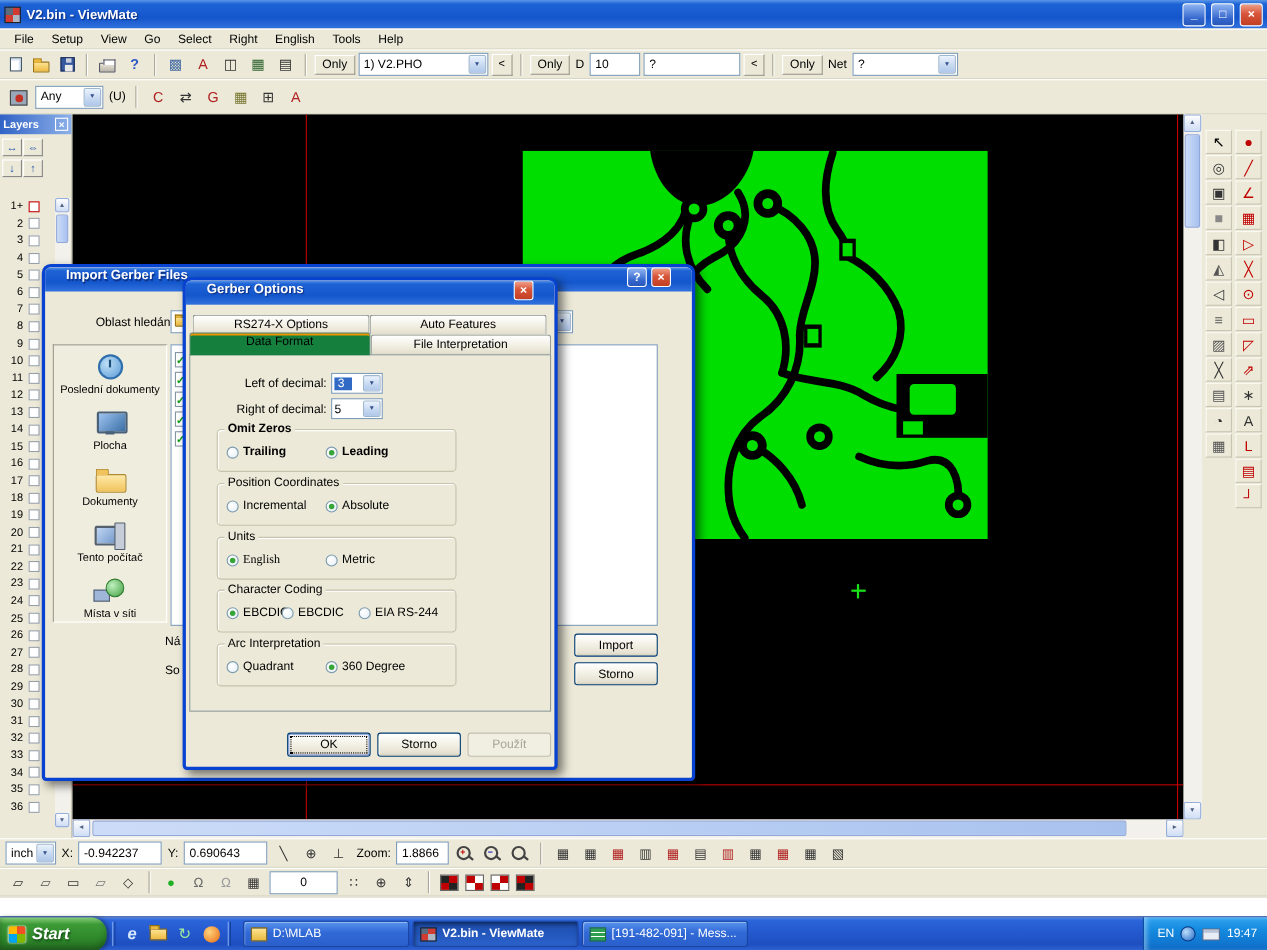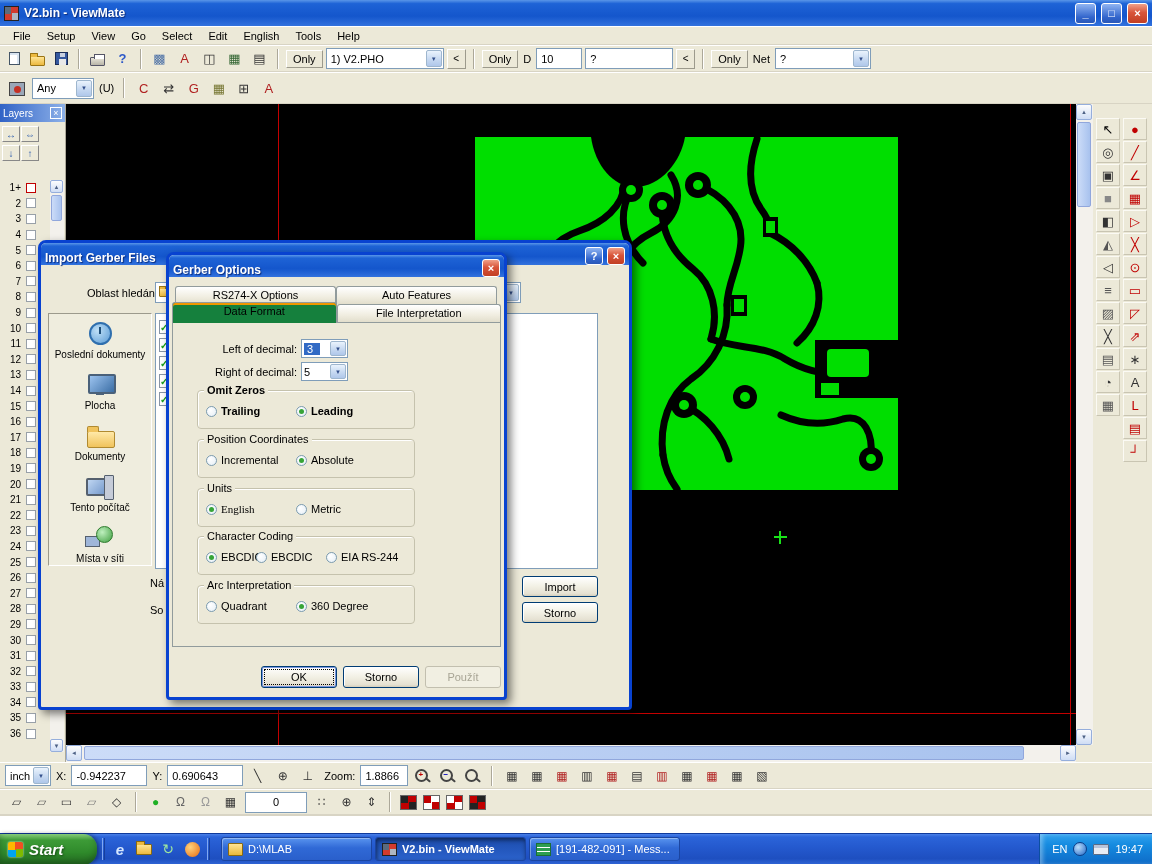--- a/index.html
+++ b/index.html
@@ -47,21 +47,21 @@
 .ico-disk::before{content:"";position:absolute;left:3px;top:6px;width:7px;height:6px;background:#E8E8E8}
 .ico-disk::after{content:"";position:absolute;left:4px;top:0;width:5px;height:4px;background:#C8D0E0}
 .ico-printer{width:15px;height:9px;background:linear-gradient(#E8E5D8,#B8B5A8);border:1px solid #556;border-radius:1px;position:relative;top:3px}
 .ico-printer::before{content:"";position:absolute;left:3px;top:-4px;width:9px;height:4px;background:#fff;border:1px solid #556;border-bottom:none}
 .ico-film{width:16px;height:14px;background:#9AA7B8;border:1px solid #444;position:relative;top:1px}
 .ico-film::after{content:"";position:absolute;left:4px;top:3px;width:7px;height:7px;background:#C43024;border-radius:50%}
 
 
 #layers-panel{position:absolute;left:0;top:104px;width:66px;height:658px;background:#ECE9D8;border-right:1px solid #ACA899}
 .lp-header{position:absolute;left:0;top:0;right:0;height:18px;display:flex;align-items:center;padding:0 3px;
- background:linear-gradient(90deg,#3163C6,#8CB0E8);color:#fff;font-size:10px;font-weight:normal}
+ background:linear-gradient(90deg,#3163C6,#8CB0E8);color:#fff;font-size:10px;font-weight:bold}
 .lp-close{margin-left:auto;width:12px;height:12px;border:1px solid #fff;display:flex;align-items:center;justify-content:center;font-size:9px;line-height:1}
 .lp-row{position:absolute;left:2px;display:flex;gap:1px}
 .pbtn{width:18px;height:16px;display:flex;align-items:center;justify-content:center;font-size:10px;color:#2255AA;
  background:#ECE9D8;border:1px solid;border-color:#FFFFFF #888 #888 #FFFFFF}
 #layers-list{position:absolute;left:0;top:76px;width:50px;height:562px}
 .layer-row{display:flex;align-items:center;height:15.6px;padding-left:3px;font-size:10px}
 .layer-num{width:18px;text-align:right;margin-right:5px}
 .layer-box{width:10px;height:10px;background:#fff;border:1px solid #98A0A8}
 .layer-box.active{border-color:#C00000}
 .lp-scroll{position:absolute;left:50px;top:76px;width:14px;height:572px;background:#F3F1EC}
@@ -125,21 +125,21 @@
 .viewmate-task-icon{background:conic-gradient(#D23B2F 0 25%,#AEB6C2 0 50%,#D23B2F 0 75%,#5B6B7E 0);border:1px solid #222}
 .message-task-icon{background:repeating-linear-gradient(0deg,#2E9E50 0 3px,#fff 3px 4px);border:1px solid #1C6E36}
 .tray{margin-left:auto;height:31px;display:flex;align-items:center;gap:6px;padding:0 9px 0 12px;color:#fff;
  background:linear-gradient(180deg,#31A2EF 0%,#158BE0 35%,#0F6CC8 95%);border-left:1px solid #0B4FA0;box-shadow:inset 3px 0 4px rgba(255,255,255,.35)}
 .tray-disc{width:14px;height:14px;border-radius:50%;background:radial-gradient(circle at 35% 35%,#BBDDFA,#2268C8);border:1px solid #0C3D86}
 .tray-kbd{width:16px;height:11px;background:#E8ECF4;border:1px solid #5A6B85;border-radius:1px;box-shadow:inset 0 3px 0 #B8C4DA}
 
 
 .dialog{position:absolute;background:#ECE9D8;border:3px solid #0842D0;border-radius:8px 8px 4px 4px;overflow:hidden;
  box-shadow:4px 4px 9px rgba(0,0,0,.5)}
-.dlg-title{height:22px;display:flex;align-items:flex-end;gap:4px;padding:0 4px;color:#fff;font-weight:bold;font-size:12px;
+.dlg-title{height:22px;display:flex;align-items:flex-start;gap:4px;padding:0 19px;color:#fff;font-weight:bold;font-size:12px;
  text-shadow:1px 1px 1px #0A2C7C;background:linear-gradient(180deg,#5A96E8 0%,#1E63D6 14%,#1456CC 62%,#3272DE 100%)}
 .dlg-btn{width:18px;height:18px;border:1px solid #fff;border-radius:3px;display:flex;align-items:center;justify-content:center;
  font-size:11px;font-weight:bold;text-shadow:none;background:linear-gradient(180deg,#8FB4F2,#3265CC 70%,#2A58B8)}
 .dlg-btn.close{background:linear-gradient(180deg,#F0A088,#D8553A 45%,#C23F23)}
 .dlg-title .pushr{margin-left:auto}
 #import-dialog{left:38px;top:240px;width:594px;height:470px;z-index:40}
 #gerber-dialog{left:166px;top:252px;width:341px;height:448px;z-index:50}
 
 
 #look-in-label{position:absolute;left:46px;top:44px}
@@ -208,21 +208,21 @@
     <span class="winbtn">□</span>
     <span class="winbtn close">×</span>
   </div>
 
   <div id="menubar" class="hbar">
       <span class="menu-item">File</span>
       <span class="menu-item">Setup</span>
       <span class="menu-item">View</span>
       <span class="menu-item">Go</span>
       <span class="menu-item">Select</span>
-      <span class="menu-item">Edit</span>
+      <span class="menu-item">Right</span>
       <span class="menu-item">English</span>
       <span class="menu-item">Tools</span>
       <span class="menu-item">Help</span>
     </div>
 
   <div id="toolbar1" class="hbar">
     <span class="tb-ic">
         <span class="tico ico-page"></span>
         <span class="tico ico-folder"></span>
         <span class="tico ico-disk"></span>

